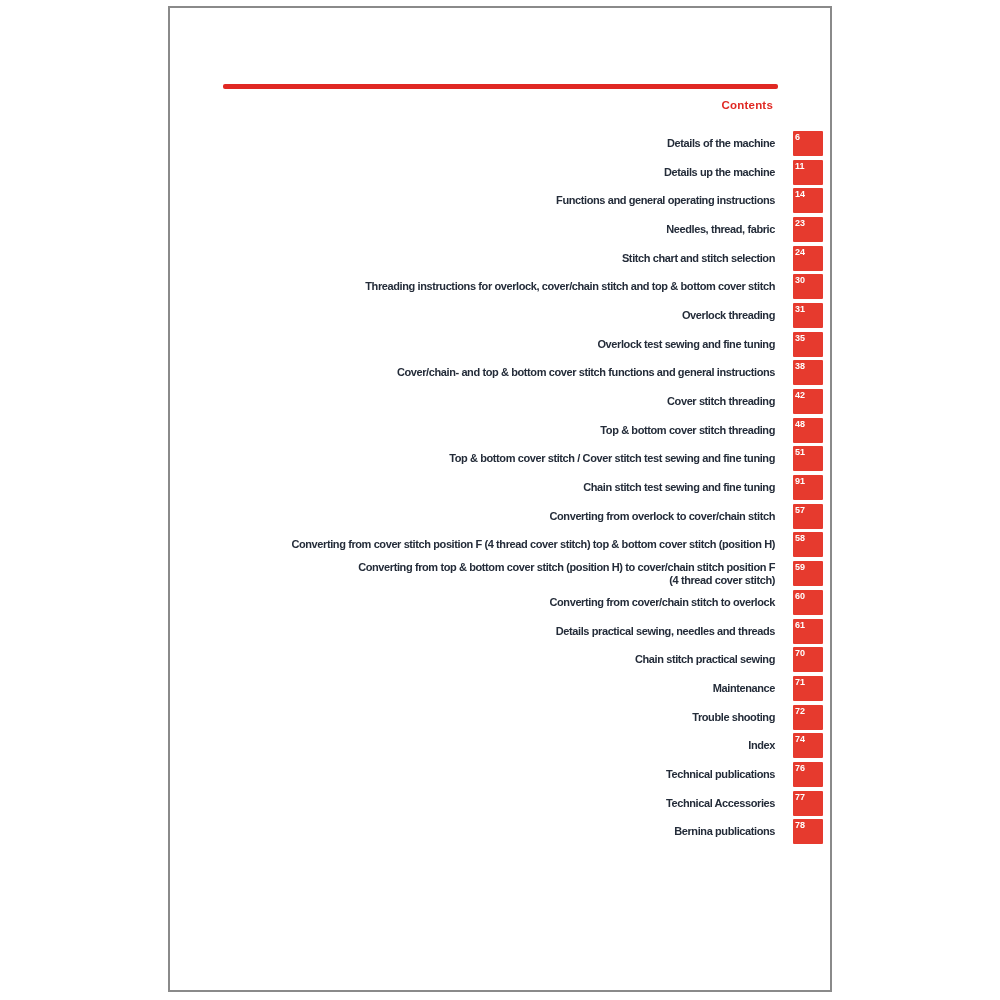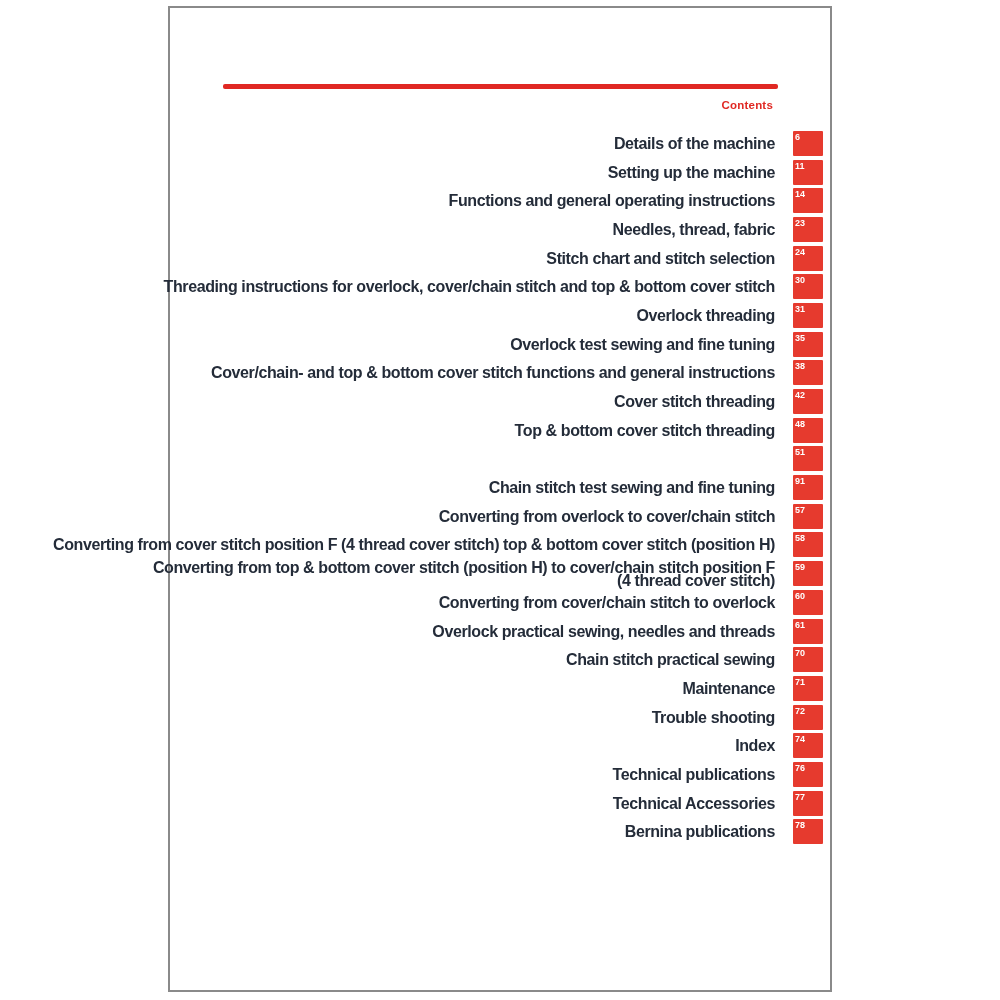--- a/index.html
+++ b/index.html
@@ -46,21 +46,21 @@
     left: 0;
     right: 7px;
   }
   .toc-row {
     display: flex;
     justify-content: flex-end;
     align-items: center;
     height: 28.7px;
   }
   .toc-label {
-    font-size: 16px;
+    font-size: 11px;
     font-weight: bold;
     color: var(--text-dark, #242c39);
     text-align: right;
     white-space: pre;
     line-height: 13px;
     letter-spacing: -0.4px;
     padding-right: 18px;
   }
   .toc-pagebox {
     width: 30px;
@@ -85,21 +85,21 @@
   <div class="contents-title">Contents</div>
   <div class="rule"></div>
   <div class="toc">
       <div class="toc-row">
         <div class="toc-label">Details of the machine</div>
         <div class="toc-pagebox">
           <span class="toc-pagenum">6</span>
         </div>
       </div>
       <div class="toc-row">
-        <div class="toc-label">Setting up the machine</div>
+        <div class="toc-label">Details up the machine</div>
         <div class="toc-pagebox">
           <span class="toc-pagenum">11</span>
         </div>
       </div>
       <div class="toc-row">
         <div class="toc-label">Functions and general operating instructions</div>
         <div class="toc-pagebox">
           <span class="toc-pagenum">14</span>
         </div>
       </div>
@@ -145,20 +145,21 @@
           <span class="toc-pagenum">42</span>
         </div>
       </div>
       <div class="toc-row">
         <div class="toc-label">Top &amp; bottom cover stitch threading</div>
         <div class="toc-pagebox">
           <span class="toc-pagenum">48</span>
         </div>
       </div>
       <div class="toc-row">
+        <div class="toc-label">Top &amp; bottom cover stitch / Cover stitch test sewing and fine tuning</div>
         <div class="toc-pagebox">
           <span class="toc-pagenum">51</span>
         </div>
       </div>
       <div class="toc-row">
         <div class="toc-label">Chain stitch test sewing and fine tuning</div>
         <div class="toc-pagebox">
           <span class="toc-pagenum">91</span>
         </div>
       </div>
@@ -181,21 +182,21 @@
           <span class="toc-pagenum">59</span>
         </div>
       </div>
       <div class="toc-row">
         <div class="toc-label">Converting from cover/chain stitch to overlock</div>
         <div class="toc-pagebox">
           <span class="toc-pagenum">60</span>
         </div>
       </div>
       <div class="toc-row">
-        <div class="toc-label">Overlock practical sewing, needles and threads</div>
+        <div class="toc-label">Details practical sewing, needles and threads</div>
         <div class="toc-pagebox">
           <span class="toc-pagenum">61</span>
         </div>
       </div>
       <div class="toc-row">
         <div class="toc-label">Chain stitch practical sewing</div>
         <div class="toc-pagebox">
           <span class="toc-pagenum">70</span>
         </div>
       </div>

